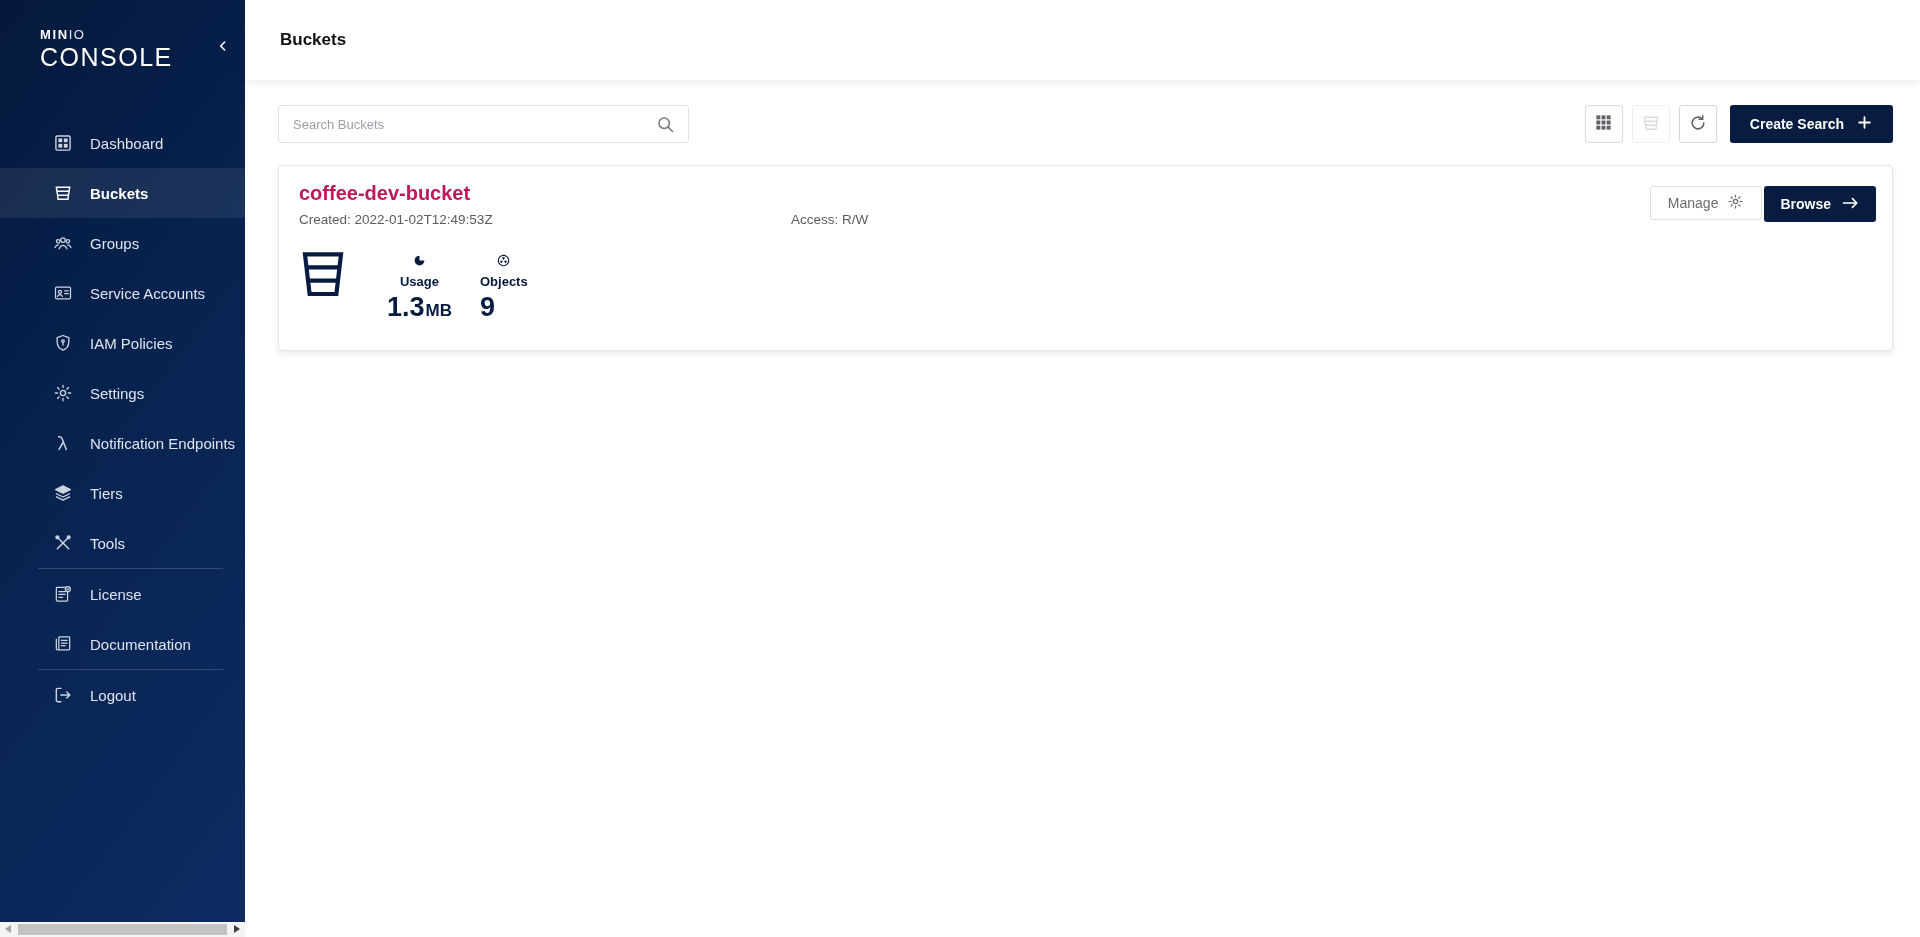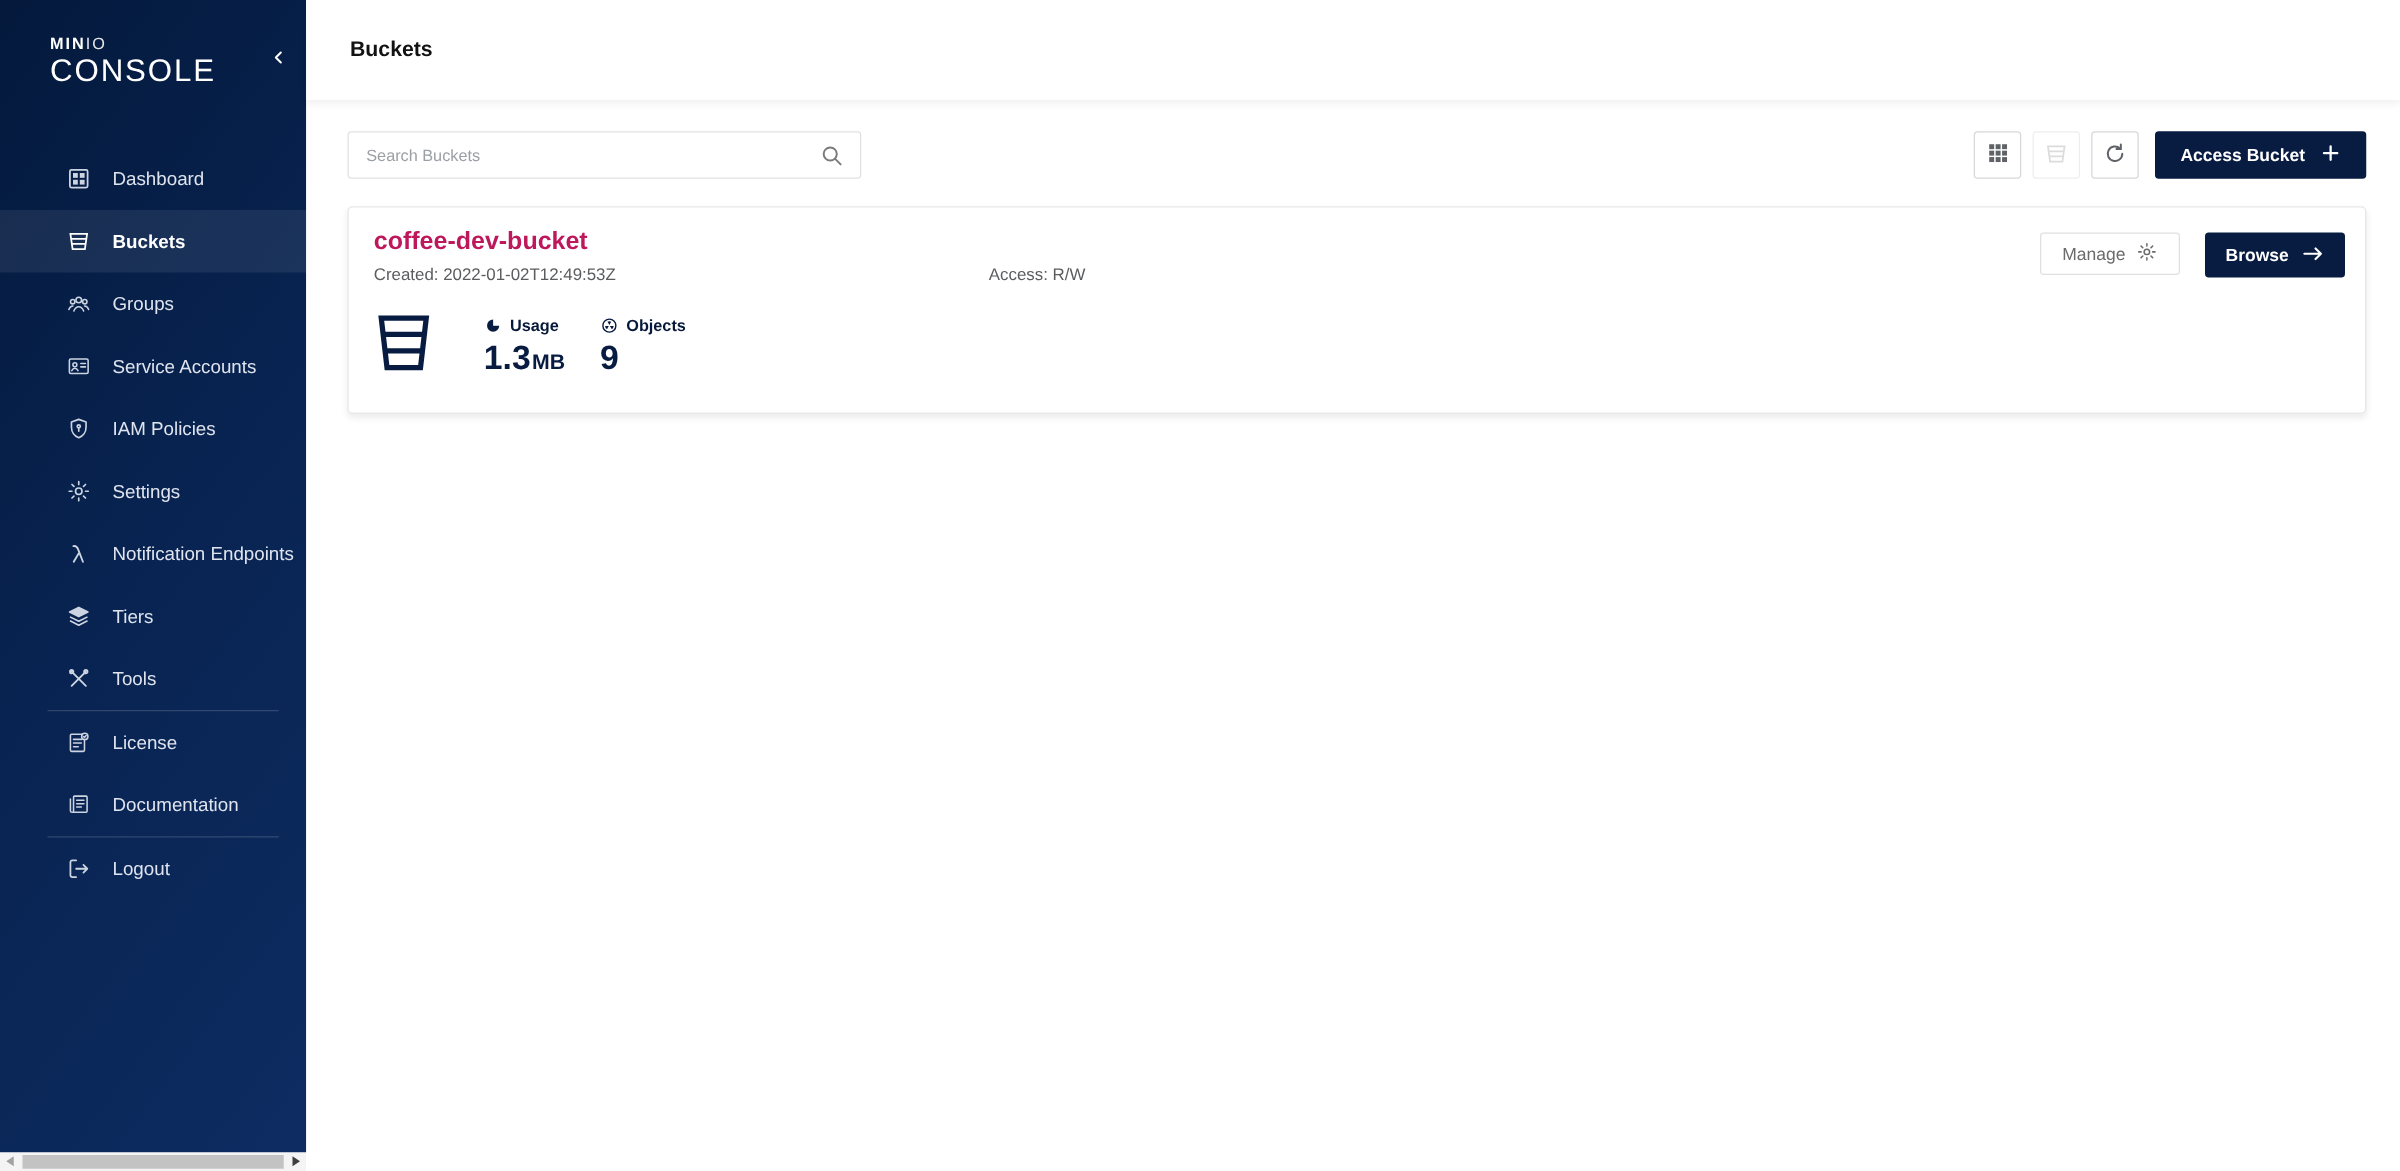--- a/index.html
+++ b/index.html
@@ -53,31 +53,31 @@
   .create-btn { margin-left:4px; height:38px; padding:0 20px; background:#081c42; color:#fff; border:none;
     border-radius:3px; font-size:14px; font-weight:700; font-family:inherit; display:flex; align-items:center; gap:12px; cursor:pointer; }
 
   
   .bucket-card { margin-top:22px; border:1px solid #e7e7e7; border-radius:4px; background:#fff;
     box-shadow:0 3px 6px rgba(0,0,0,0.08); padding:16px 16px 24px 20px; }
   .card-top { display:flex; justify-content:space-between; align-items:flex-start; }
   .bucket-name { font-size:20px; font-weight:700; color:#be185d; cursor:pointer; }
   .bucket-meta { display:flex; margin-top:7px; font-size:13.5px; color:#5b5c5e;gap:32px; }
   .bucket-meta .created { width:460px; }
-  .card-buttons { display:flex; gap:20px; margin-top:4px; }
+  .card-buttons { display:flex; gap:2px; margin-top:4px; }
   .manage-btn { height:34px; padding:0 17px; background:#fff; border:1px solid #e0e0e0; border-radius:3px;
     color:#6b6b6b; font-size:14px; font-family:inherit; display:flex; align-items:center; gap:9px; cursor:pointer; }
   .browse-btn { height:36px; padding:0 16px; background:#081c42; border:none; border-radius:3px;
     color:#fff; font-size:14px; font-weight:600; font-family:inherit; display:flex; align-items:center; gap:10px; cursor:pointer; }
 
   .card-metrics { display:flex; align-items:flex-start; margin-top:16px; }
   .bucket-big-icon { color:#081c42; margin-top:4px; }
   .metric { margin-left:40px; }
   .metric + .metric { margin-left:28px; }
-  .metric-label { display:flex; align-items:center; gap:6px; font-size:13px; font-weight:700; color:#07193b; margin-top:10px; }
+  .metric-label { display:flex; align-items:center; gap:6px; font-size:13px; font-weight:700; color:#07193b; margin-top:10px;flex-direction:column; }
   .metric-label .m-icon { color:#081c42; display:flex; }
   .metric-value { margin-top:3px; font-size:27px; font-weight:600; color:#081c42; line-height:30px; }
   .metric-value .unit { font-size:17px; font-weight:600; margin-left:1px; }
 </style>
 </head>
 <body>
 
 <div class="app">
 
   <aside class="sidebar">
@@ -276,21 +276,21 @@
                   <path d="M4.7 9.8h14.6M5.4 14.6h13.2"></path>
                 </svg></span>
           </button>
           <button class="icon-btn">
             <span><svg width="20" height="20" viewBox="0 0 24 24" fill="none" stroke="currentColor" stroke-width="1.9" stroke-linecap="round">
                   <path d="M19 12a7 7 0 1 1-2.2-5.1"></path>
                   <polyline points="17.6 3.2 17.6 7.4 13.4 7.4"></polyline>
                 </svg></span>
           </button>
           <button class="create-btn">
-            <span>Access Bucket</span>
+            <span>Create Search</span>
             <span><svg width="17" height="17" viewBox="0 0 24 24" fill="none" stroke="currentColor" stroke-width="2.6" stroke-linecap="round">
                   <path d="M12 4.5v15M4.5 12h15"></path>
                 </svg></span>
           </button>
         </div>
       </div>
 
       <article class="bucket-card">
         <div class="card-top">
           <div>

